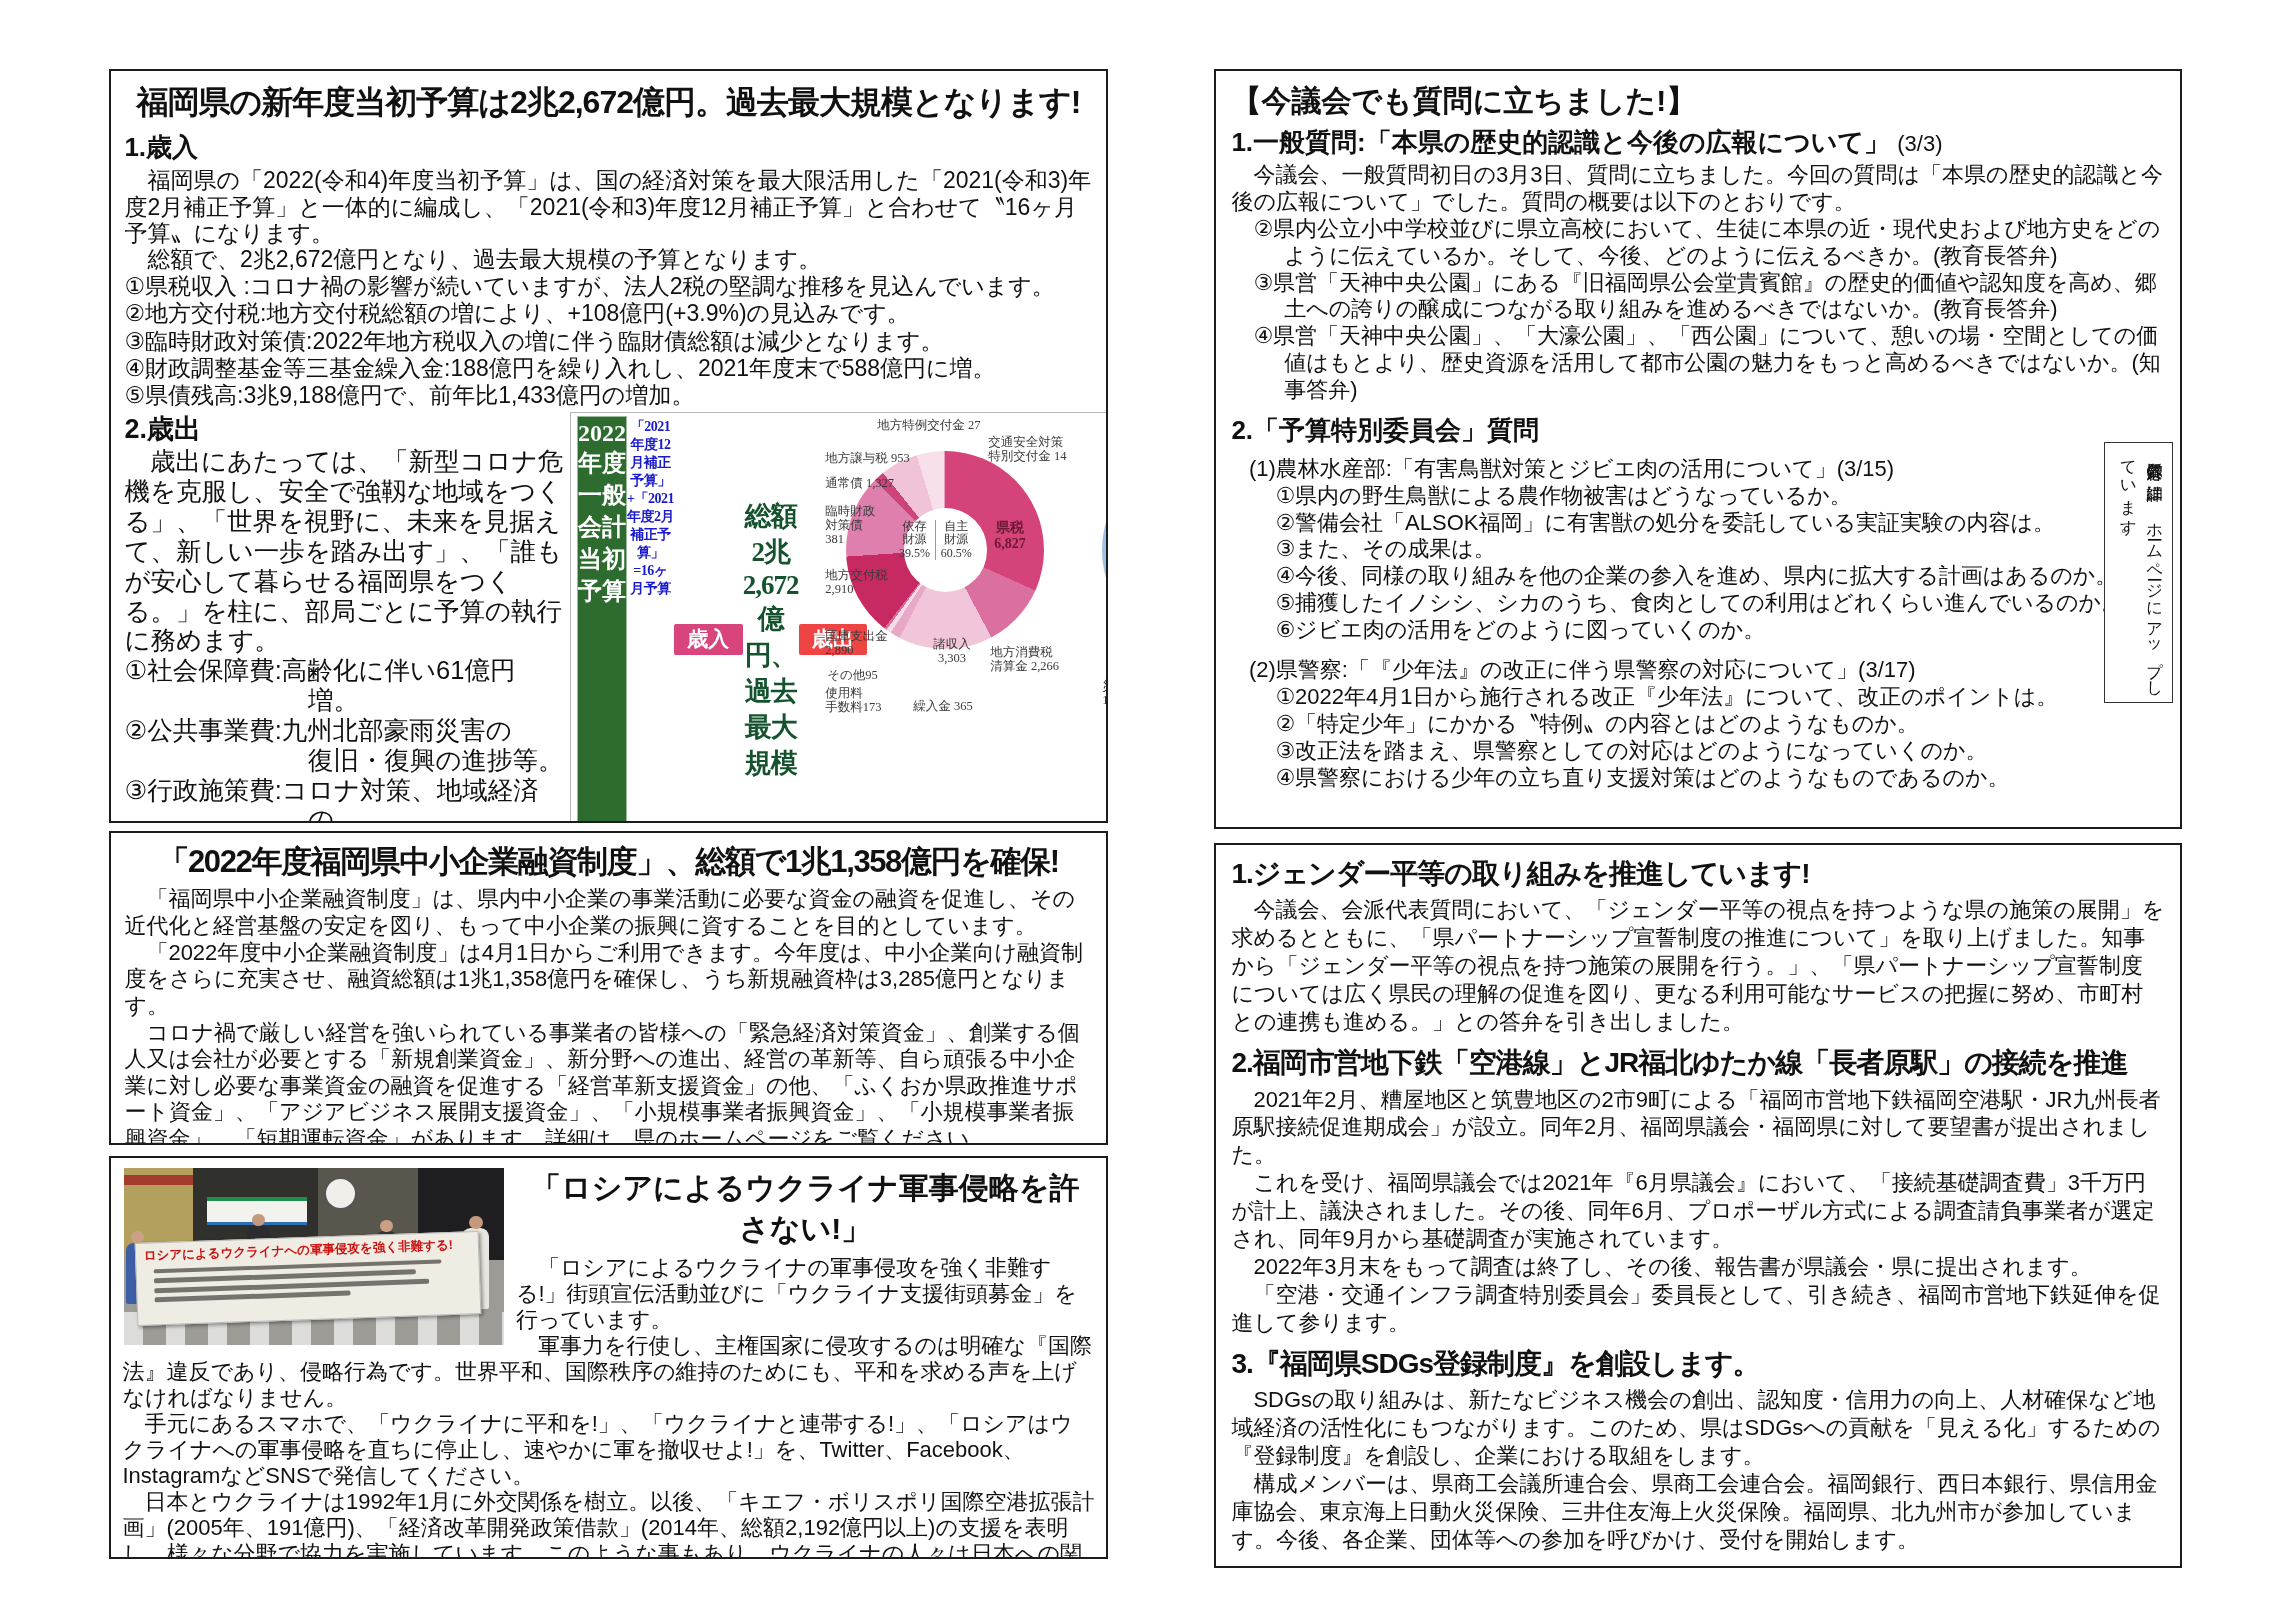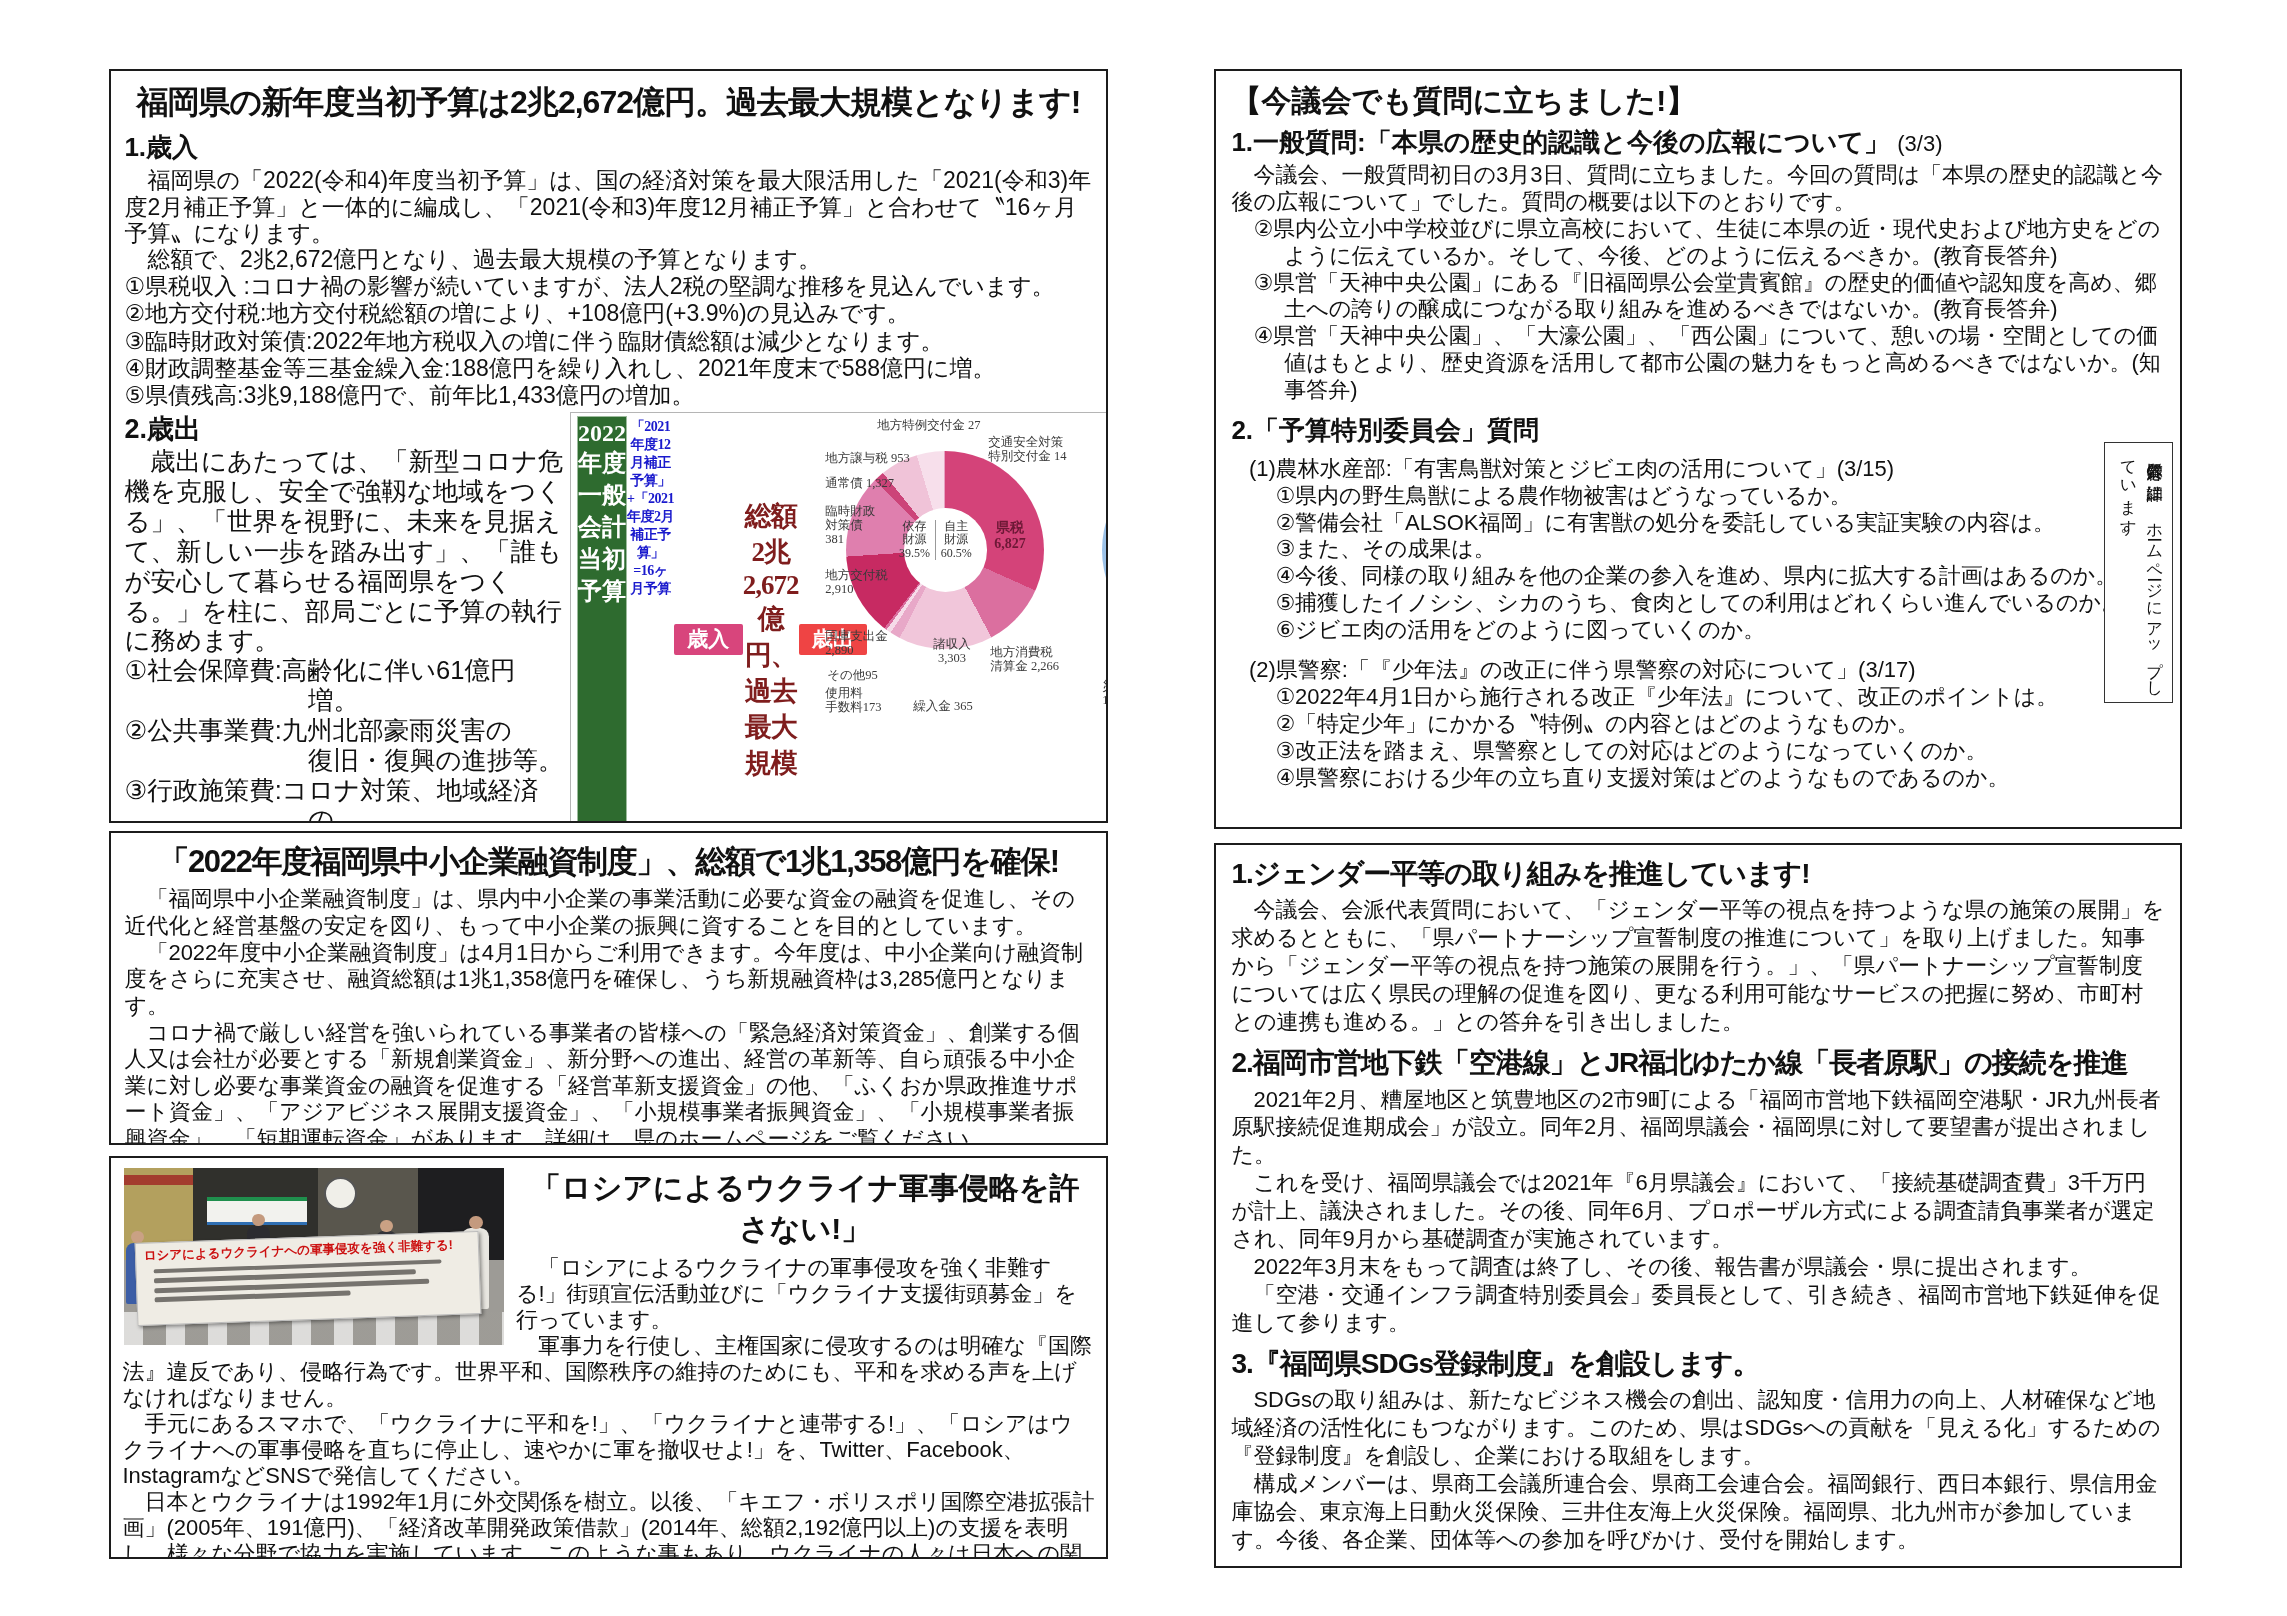--- a/index.html
+++ b/index.html
@@ -109,21 +109,21 @@
 復旧・復興の進捗等。</div>
         <div class="hang">③行政施策費:コロナ対策、地域経済の
 活性化対策等。</div>
       </div>
 
       <div class="chartcol">
         <div class="banner" style="background:#2e6b2f">2022年度 一般会計当初予算</div>
         <div class="sub" style="color:#1a1acd">「2021年度12月補正予算」+「2021年度2月補正予算」=16ヶ月予算</div>
         <div class="totalrow">
           <span class="badge" style="background:#d8457c">歳入</span>
-          <span class="total" style="color:#7f1d1d">総額2兆2,672億円、過去最大規模</span>
+          <span class="total" style="color:#14532d">総額2兆2,672億円、過去最大規模</span>
           <span class="badge" style="background:#ef4444">歳出</span>
         </div>
 
         <div class="donuts">
 
           <div class="dwrap dwrapL">
             <div class="donut donutL" style="background: conic-gradient(rgb(212, 67, 121) 0deg, rgb(212, 67, 121) 114.148deg, rgb(219, 111, 159) 114.148deg, rgb(219, 111, 159) 152.036deg, rgb(241, 198, 218) 152.036deg, rgb(241, 198, 218) 207.262deg, rgb(232, 168, 200) 207.262deg, rgb(232, 168, 200) 213.365deg, rgb(246, 220, 233) 213.365deg, rgb(246, 220, 233) 216.257deg, rgb(217, 111, 159) 216.257deg, rgb(217, 111, 159) 217.846deg, rgb(199, 42, 98) 217.846deg, rgb(199, 42, 98) 266.167deg, rgb(223, 127, 174) 266.167deg, rgb(223, 127, 174) 314.822deg, rgb(204, 68, 121) 314.822deg, rgb(204, 68, 121) 321.193deg, rgb(240, 195, 216) 321.193deg, rgb(240, 195, 216) 343.38deg, rgb(247, 223, 235) 343.38deg, rgb(247, 223, 235) 359.314deg, rgb(232, 160, 192) 359.314deg, rgb(232, 160, 192) 359.766deg, rgb(243, 206, 222) 359.766deg, rgb(243, 206, 222) 360deg);">
                 <div class="hole"></div>
               </div>
             <div class="co" style="left:52px;top:1.9px">地方特例交付金 27</div>

